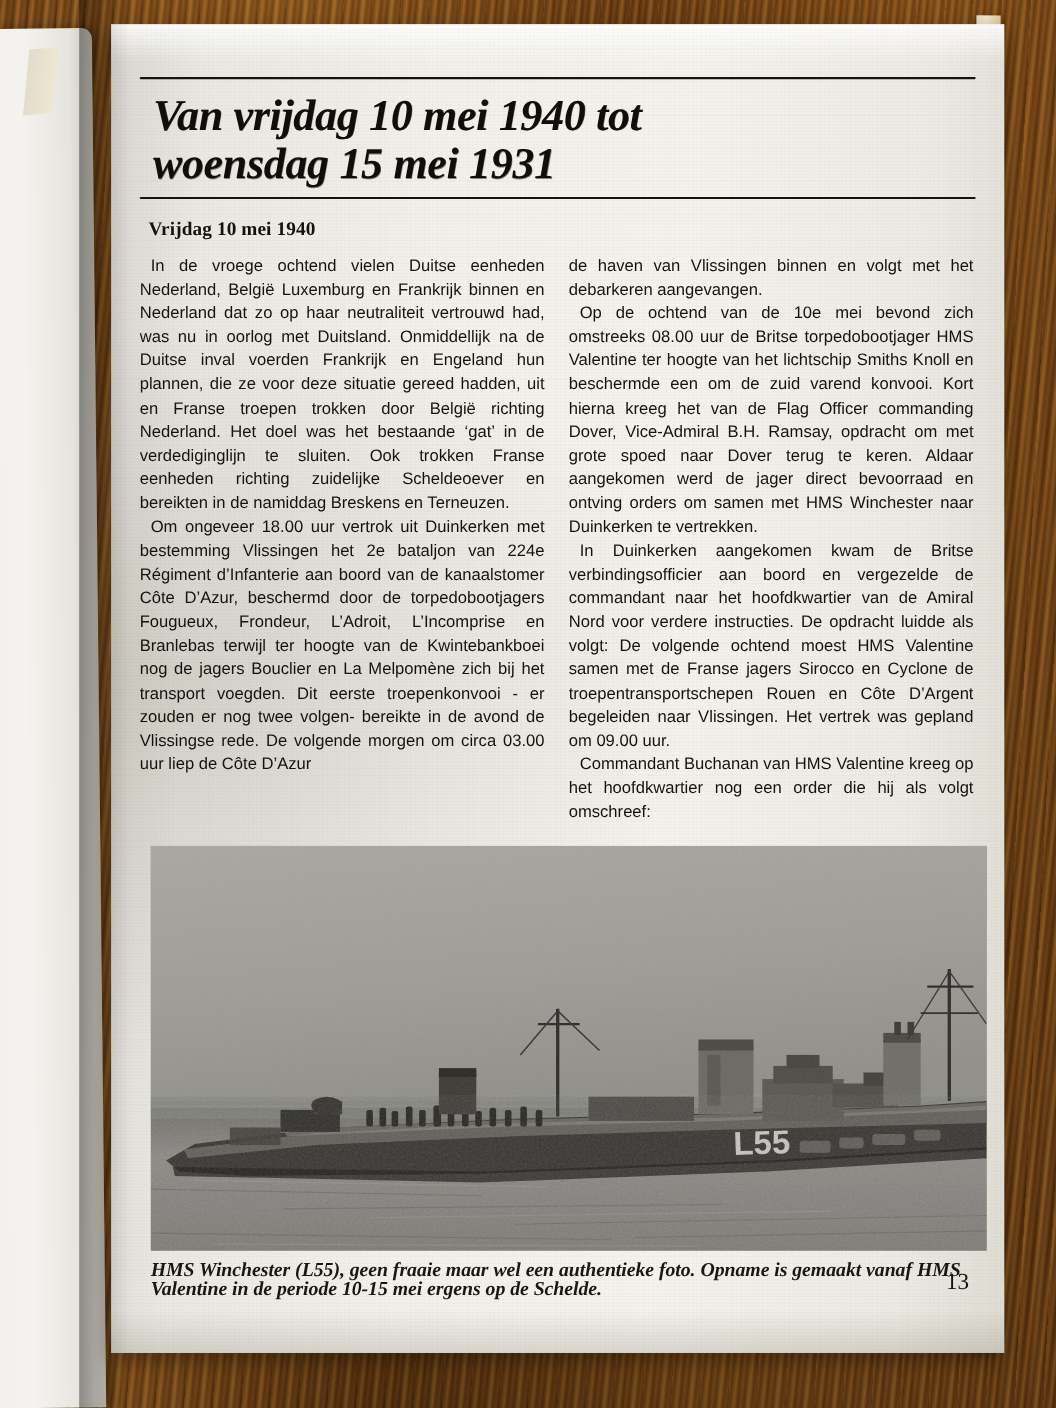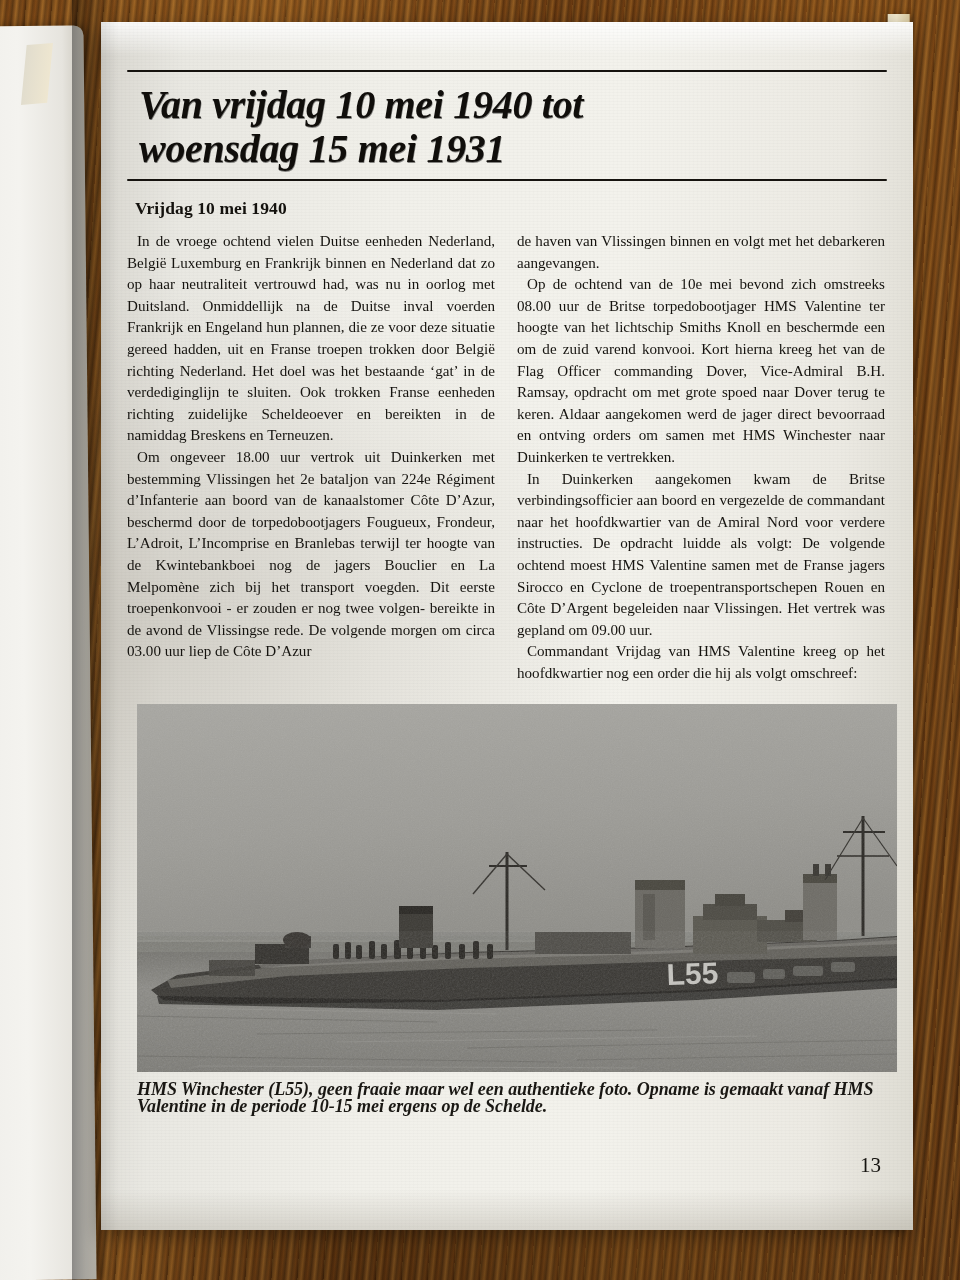--- a/index.html
+++ b/index.html
@@ -181,21 +181,21 @@
     letter-spacing: 0.1px;
   }
 
   
   #columns {
     display: flex;
     gap: 22px;
   }
   .col { width: 368px; }
   .col p {
-    font-family: Liberation Serif, serif;
+    font-family: Liberation Sans, sans-serif;
     font-size: 15.1px;
     line-height: 21.6px;
     text-align: justify;
     color: #15130f;
     hyphens: manual;
     margin: 0;
   }
   .col p.indent { text-indent: 10px; }
   .col p.run-on { text-indent: 0; }
 
@@ -273,21 +273,21 @@
 
       <div class="col" id="col-left">
         <p class="indent">In de vroege ochtend vielen Duitse eenheden Nederland, België Luxemburg en Frankrijk binnen en Nederland dat zo op haar neutraliteit vertrouwd had, was nu in oorlog met Duitsland. Onmiddellijk na de Duitse inval voerden Frankrijk en Engeland hun plannen, die ze voor deze situatie gereed hadden, uit en Franse troepen trokken door België richting Nederland. Het doel was het bestaande ‘gat’ in de verdediginglijn te sluiten. Ook trokken Franse eenheden richting zuidelijke Scheldeoever en bereikten in de namiddag Breskens en Terneuzen.</p>
         <p class="indent">Om ongeveer 18.00 uur vertrok uit Duinkerken met bestemming Vlissingen het 2e bataljon van 224e Régiment d’Infanterie aan boord van de kanaalstomer Côte D’Azur, beschermd door de torpedobootjagers Fougueux, Frondeur, L’Adroit, L’Incomprise en Branlebas terwijl ter hoogte van de Kwintebankboei nog de jagers Bouclier en La Melpomène zich bij het transport voegden. Dit eerste troepenkonvooi - er zouden er nog twee volgen- bereikte in de avond de Vlissingse rede. De volgende morgen om circa 03.00 uur liep de Côte D’Azur</p>
       </div>
 
       <div class="col" id="col-right">
         <p class="run-on">de haven van Vlissingen binnen en volgt met het debarkeren aangevangen.</p>
         <p class="indent">Op de ochtend van de 10e mei bevond zich omstreeks 08.00 uur de Britse torpedobootjager HMS Valentine ter hoogte van het lichtschip Smiths Knoll en beschermde een om de zuid varend konvooi. Kort hierna kreeg het van de Flag Officer commanding Dover, Vice-Admiral B.H. Ramsay, opdracht om met grote spoed naar Dover terug te keren. Aldaar aangekomen werd de jager direct bevoorraad en ontving orders om samen met HMS Winchester naar Duinkerken te vertrekken.</p>
         <p class="indent">In Duinkerken aangekomen kwam de Britse verbindingsofficier aan boord en vergezelde de commandant naar het hoofdkwartier van de Amiral Nord voor verdere instructies. De opdracht luidde als volgt: De volgende ochtend moest HMS Valentine samen met de Franse jagers Sirocco en Cyclone de troepentransportschepen Rouen en Côte D’Argent begeleiden naar Vlissingen. Het vertrek was gepland om 09.00 uur.</p>
-        <p class="indent">Commandant Vrijdag van HMS Valentine kreeg op het hoofdkwartier nog een order die hij als volgt omschreef:</p>
+        <p class="indent">Commandant Buchanan van HMS Valentine kreeg op het hoofdkwartier nog een order die hij als volgt omschreef:</p>
       </div>
 
     </div>
 
     <figure id="photo-wrap">
       <div id="photo">
         <svg viewBox="0 0 760 368" preserveAspectRatio="none">
           <defs>
             <linearGradient id="skyGrad" x1="0" y1="0" x2="0.25" y2="1">
               <stop offset="0%" stop-color="#a8a7a2"></stop>

